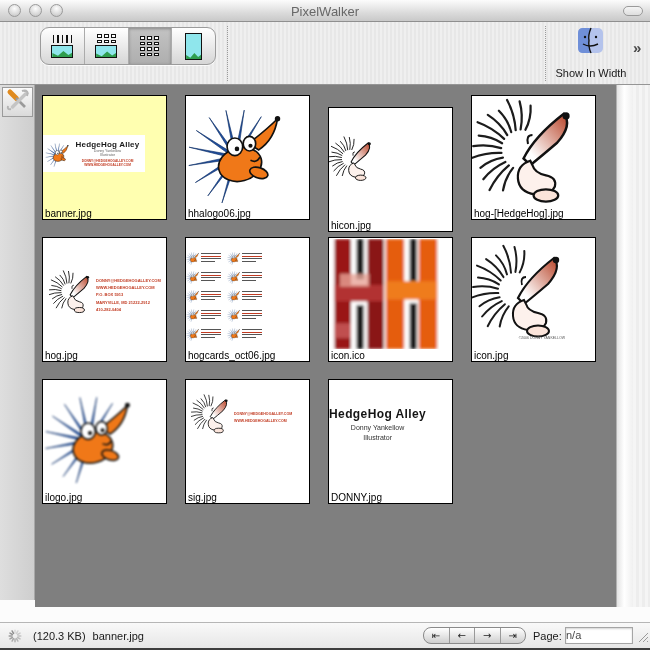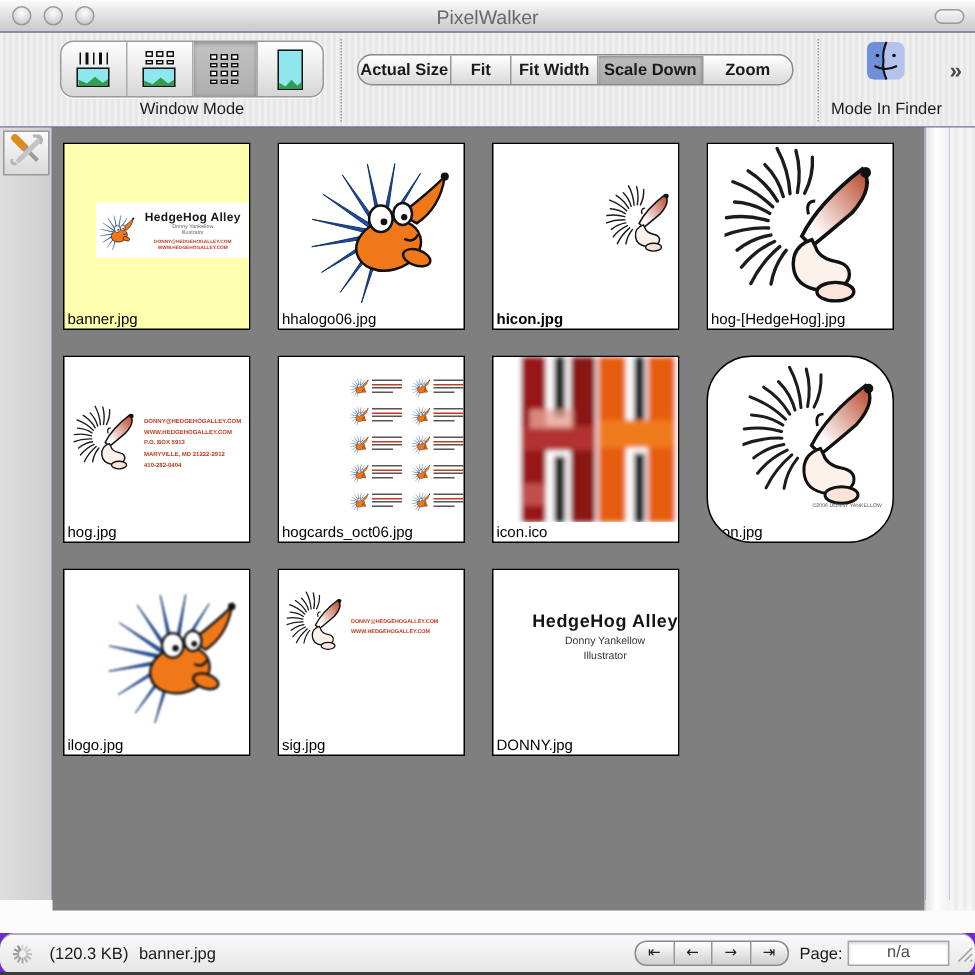--- a/index.html
+++ b/index.html
@@ -1,18 +1,18 @@
 <!DOCTYPE html>
 <html><head>
 <meta charset="utf-8">
 <style>
   * { margin:0; padding:0; box-sizing:border-box; }
   html,body { width:650px; height:650px; }
   body { font-family:"Liberation Sans", sans-serif; background:#e8e8e8; }
-  .window { position:relative; width:650px; height:650px; overflow:hidden; background:#6d28d9; }
+  .window { position:relative; width:650px; height:650px; overflow:hidden; background:#0f766e; }
 
   
   .titlebar { position:absolute; left:0; top:0; width:650px; height:22px;
     background:linear-gradient(#fcfcfc,#d9d9d9 65%,#c9c9c9); border-bottom:1px solid #8f8f8f; }
   .traffic { position:absolute; left:8px; top:4px; display:flex; gap:8px; }
   .light { width:13px; height:13px; border-radius:50%; border:1px solid #9a9a9a;
     background:radial-gradient(circle at 50% 32%, #fdfdfd, #dcdcdc 55%, #bdbdbd); }
   .wtitle { position:absolute; left:0; right:0; top:4px; text-align:center; font-size:13px; color:#686868; }
   .pill { position:absolute; right:7px; top:6px; width:20px; height:10px; border:1px solid #9a9a9a; border-radius:6px;
     background:linear-gradient(#f4f4f4,#dedede); }
@@ -59,21 +59,21 @@
     display:flex; align-items:center; justify-content:center; }
   .content { position:absolute; left:35px; top:85px; width:581px; height:522px; background:#7f7f7f; z-index:2; }
   .vtrack { position:absolute; left:616px; top:85px; width:17px; height:522px; z-index:2;
     background:linear-gradient(90deg,#e3e3e3,#ffffff 45%,#f0f0f0); border-left:1px solid #b2b2b2; }
   .rstrip { position:absolute; left:633px; top:85px; width:17px; height:522px; z-index:2;
     background:repeating-linear-gradient(90deg,#f5f5f5 0 3px,#ededed 3px 6px); }
 
   
   .cell { position:absolute; width:125px; height:125px; background:#ffffff; border:1px solid #000; overflow:hidden; }
   .cell.sel { background:#ffffb0; }
-  .art { position:absolute; inset:0; display:flex; align-items:center; justify-content:flex-end; }
+  .art { position:absolute; inset:0; display:flex; align-items:center; justify-content:flex-start; }
   .fname { position:absolute; left:2px; bottom:0px; font-size:10px; color:#000; z-index:3; }
 
   .banner-strip { width:102px; height:37px; background:#fff; display:flex; align-items:center; padding:1px 2px; gap:1px;
     transform:translateY(-4px); }
   .banner-txt { flex:1; text-align:center; }
   .banner-title { font-size:8px; font-weight:bold; color:#1a1a1a; letter-spacing:.2px; }
   .banner-sub { font-size:3.6px; color:#666; }
   .banner-red { font-size:3.2px; color:#c23b22; font-weight:bold; }
   .contact-lines { position:absolute; left:53px; top:39px; }
   .contact-lines div { font-size:4px; font-weight:bold; color:#c23b22; line-height:1.8; white-space:nowrap; }
@@ -83,35 +83,35 @@
   .mini-card { width:35px; height:15px; display:flex; align-items:flex-start; gap:1px; }
   .mini-lines { flex:1; padding-top:2px; }
   .mini-lines i { display:block; height:1px; margin-bottom:1.6px; background:#555; }
   .mini-lines i.r { background:#c23b22; }
   .title-card { text-align:center; transform:translateY(-18px); }
   .tc-title { font-size:12px; font-weight:bold; color:#151515; letter-spacing:.4px; }
   .tc-sub { font-size:7px; color:#333; margin-top:3px; }
 
   
   .statusbar { position:absolute; left:0; top:622px; width:650px; height:28px; z-index:3;
-    background:linear-gradient(#f9f9f9,#e5e5e5); border-top:1px solid #b6b6b6;border-radius:10px; }
+    background:linear-gradient(#f9f9f9,#e5e5e5); border-top:1px solid #b6b6b6; }
   .statusbar::after { content:""; position:absolute; left:0; bottom:0; width:100%; height:2px; background:#3d3d3d; }
   .spinner { position:absolute; left:7px; top:5px; }
   .fileinfo { position:absolute; left:33px; top:0; height:26px; display:flex; align-items:center; gap:7px;
     font-size:11px; color:#1a1a1a; }
   .nav { position:absolute; left:423px; top:4px; width:103px; height:17px; display:flex;
     border:1px solid #8a8a8a; border-radius:8px; overflow:hidden; background:linear-gradient(#ffffff,#cfcfcf); }
   .nav-b { flex:1; display:flex; align-items:center; justify-content:center; border-right:1px solid #999;
     font-size:10px; color:#222; font-family:"DejaVu Sans", sans-serif; }
   .nav-b:last-child { border-right:none; }
   .pagelabel { position:absolute; left:533px; top:0; height:26px; display:flex; align-items:center;
     font-size:11px; color:#1a1a1a;text-align:center; }
   .pagefield { position:absolute; left:565px; top:4px; width:68px; height:17px; background:#fff;
     border:1px solid #a5a5a5; box-shadow:inset 0 1px 2px rgba(0,0,0,.18);
-    font-size:11px; color:#4a4a4a; text-align:center; line-height:15px; }
+    font-size:11px; color:#4a4a4a; line-height:15px; }
   .grip { position:absolute; right:1px; bottom:3px; }
 </style>
 </head>
 <body>
 
 <div class="window">
 
   <div class="titlebar">
     <div class="traffic">
       <div class="light"></div>
@@ -158,47 +158,39 @@
             <i></i>
             <i></i>
             <i></i>
             <i></i>
           </span>
         </div>
         <div class="wm-seg">
           <span class="pic portrait"></span>
         </div>
       </div>
-    <div class="tb-label" style="left:40px;width:176px;">Window Mode</div>
 
     <div class="tb-div" style="left:227px;"></div>
 
-    <div class="vm" id="vm-control">
-        <div class="vm-seg" style="width: 62px;">Actual Size</div>
-        <div class="vm-seg" style="width: 40px;">Fit</div>
-        <div class="vm-seg" style="width: 58px;">Fit Width</div>
-        <div class="vm-seg sel" style="width: 70px;">Scale Down</div>
-        <div class="vm-seg" style="width: 59px;">Zoom</div>
-      </div>
 
     <div class="tb-div" style="left:545px;"></div>
 
     <div class="finder-wrap">
       <span>
         <svg width="27" height="27" viewBox="0 0 27 27">
           <rect x="1" y="1" width="25" height="25" rx="5" fill="#b4c3ec"></rect>
           <path d="M1 6 Q1 1 6 1 L14 1 Q11 8 12 13.5 Q11 19 14 26 L6 26 Q1 26 1 21 Z" fill="#6f8fd8"></path>
           <path d="M14 1 Q11 8 12 13.5 Q11 19 14 26" fill="none" stroke="#111" stroke-width="1.4"></path>
           <circle cx="8" cy="10" r="1.2" fill="#111"></circle>
           <circle cx="19" cy="10" r="1.2" fill="#111"></circle>
           <path d="M6 17 Q13 21 21 17" fill="none" stroke="#111" stroke-width="1.4"></path>
         </svg>
       </span>
     </div>
-    <div class="tb-label" style="left:548px;width:86px;">Mode In Finder</div>
+    <div class="tb-label" style="left:548px;width:86px;">Show In Width</div>
 
     <div class="chevron">»</div>
   </div>
 
   <div class="htrack"></div>
 
   <div class="leftstrip">
     <div class="toolsbtn">
       <span>
         <svg width="24" height="24" viewBox="0 0 24 24">
@@ -267,21 +259,21 @@
     <ellipse cx="47" cy="45" rx="7.5" ry="8.5" fill="#fff" stroke="#111" stroke-width="1.6"></ellipse>
     <ellipse cx="61" cy="42" rx="6" ry="7" fill="#fff" stroke="#111" stroke-width="1.6"></ellipse>
     <circle cx="49" cy="47" r="2.2" fill="#111"></circle>
               <circle cx="62" cy="44" r="2" fill="#111"></circle>
     <path d="M62 58 Q68 61 71 55" fill="none" stroke="#111" stroke-width="1.6"></path>
     <ellipse cx="70" cy="70" rx="9" ry="5" fill="#f07818" stroke="#111" stroke-width="1.6" transform="rotate(18 70 70)"></ellipse>
   </svg></div>
         </div>
         <div class="fname">hhalogo06.jpg</div>
       </div>
-      <div class="cell" style="left: 293px; top: 10px; font-weight: bold;">
+      <div class="cell" style="left: 293px; top: 22px;">
         <div class="art">
           <div style="transform:translateY(-8px)"><svg width="48" height="48" viewBox="0 0 100 100">
     <defs>
                 <linearGradient id="g0" x1="0" y1="1" x2="1" y2="0">
       <stop offset="20%" stop-color="#ffffff"></stop>
                   <stop offset="90%" stop-color="#c05a42"></stop>
     </linearGradient>
               </defs>
     <path d="M47.7 28.4 Q53.0 18.3 52.3 6.9" fill="none" stroke="#1c1c1c" stroke-width="2" stroke-linecap="round"></path>
               <path d="M43.4 28.0 Q45.9 15.4 42.5 3.0" fill="none" stroke="#1c1c1c" stroke-width="2" stroke-linecap="round"></path>
@@ -694,21 +686,21 @@
       <rect x="6" y="19" width="16" height="7" fill="#e8a598" opacity="0.8"></rect>
       <rect x="31" y="0" width="10" height="60" fill="#e55d0e"></rect>
       <rect x="49" y="0" width="10" height="60" fill="#e55d0e"></rect>
       <rect x="31" y="23" width="28" height="10" fill="#ef7b1a"></rect>
       <rect x="3" y="46" width="9" height="8" fill="#c05050"></rect>
     </g>
   </svg></div>
         </div>
         <div class="fname">icon.ico</div>
       </div>
-      <div class="cell" style="left: 436px; top: 152px; border-radius: 30px;">
+      <div class="cell" style="left: 436px; top: 152px;">
         <div class="art">
           <div style="transform:translateY(-4px)"><svg width="100" height="100" viewBox="0 0 100 100">
     <defs>
                 <linearGradient id="g4" x1="0" y1="1" x2="1" y2="0">
       <stop offset="20%" stop-color="#ffffff"></stop>
                   <stop offset="90%" stop-color="#c05a42"></stop>
     </linearGradient>
               </defs>
     <path d="M47.7 28.4 Q53.0 18.3 52.3 6.9" fill="none" stroke="#1c1c1c" stroke-width="2" stroke-linecap="round"></path>
               <path d="M43.4 28.0 Q45.9 15.4 42.5 3.0" fill="none" stroke="#1c1c1c" stroke-width="2" stroke-linecap="round"></path>

